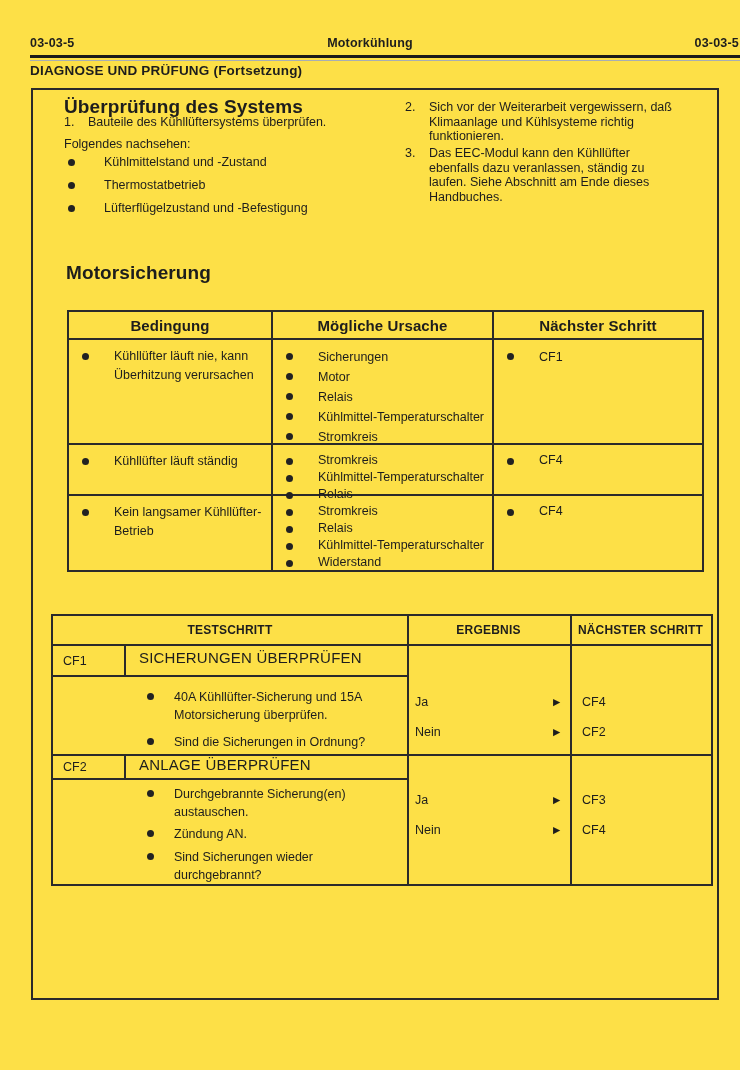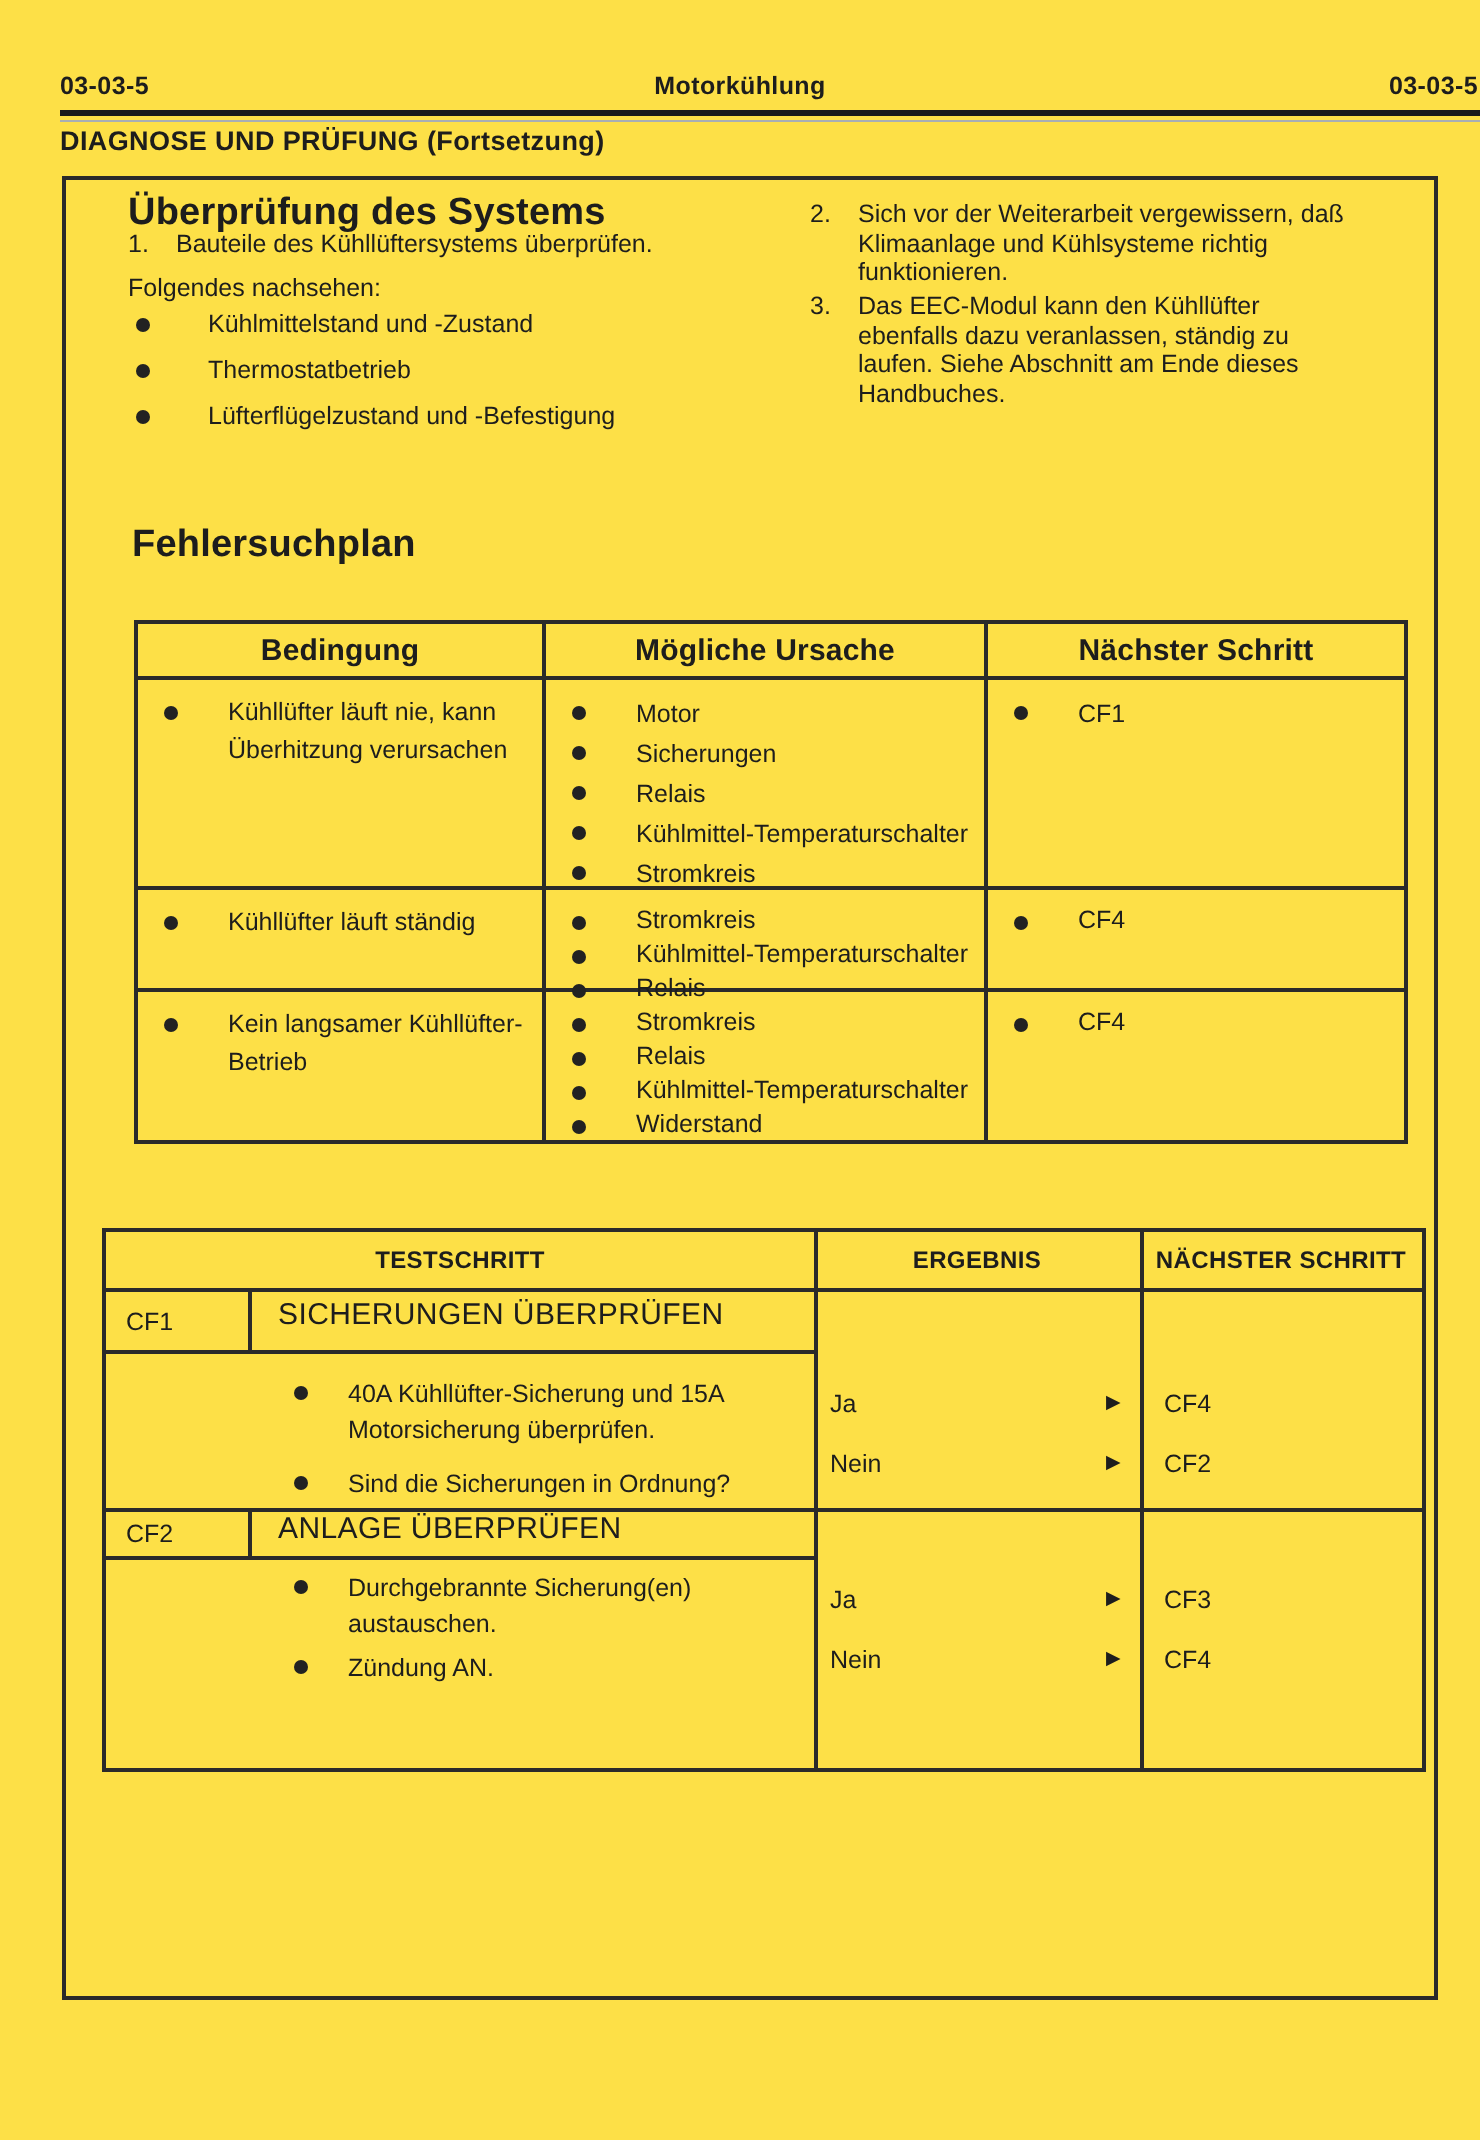--- a/index.html
+++ b/index.html
@@ -75,41 +75,41 @@
   <div class="abs li" style="left:68px;top:201px;">
     <span class="dot" style="margin-top:4px;"></span>
     <span class="fs12" style="margin-left:29px;">Lüfterflügelzustand und -Befestigung</span>
   </div>
 
   <div class="abs fs12" style="left:405px;top:100px;">2.</div>
   <div class="abs fs12" style="left:429px;top:100px;width:272px;">Sich vor der Weiterarbeit vergewissern, daß Klimaanlage und Kühlsysteme richtig funktionieren.</div>
   <div class="abs fs12" style="left:405px;top:146px;">3.</div>
   <div class="abs fs12" style="left:429px;top:146px;width:250px;">Das EEC-Modul kann den Kühllüfter ebenfalls dazu veranlassen, ständig zu laufen. Siehe Abschnitt am Ende dieses Handbuches.</div>
 
-  <div class="abs sec-title" style="left:66px;top:262px;">Fehlersuchplan</div>
+  <div class="abs sec-title" style="left:66px;top:262px;">Motorsicherung</div>
 
   <div class="abs t1">
     <div class="hc br">Bedingung</div>
     <div class="hc br">Mögliche Ursache</div>
     <div class="hc">Nächster Schritt</div>
 
     <div class="c br bb r1 cond">
       <div class="li">
           <span class="dot"></span>
           <span class="txt">Kühllüfter läuft nie, kann Überhitzung verursachen</span>
         </div>
     </div>
     <div class="c br bb r1">
       <div class="li">
           <span class="dot"></span>
+          <span class="txt">Sicherungen</span>
+        </div>
+      <div class="li">
+          <span class="dot"></span>
           <span class="txt">Motor</span>
-        </div>
-      <div class="li">
-          <span class="dot"></span>
-          <span class="txt">Sicherungen</span>
         </div>
       <div class="li">
           <span class="dot"></span>
           <span class="txt">Relais</span>
         </div>
       <div class="li">
           <span class="dot"></span>
           <span class="txt">Kühlmittel-Temperaturschalter</span>
         </div>
       <div class="li">
@@ -218,20 +218,24 @@
     <div class="txt-abs" style="left:10px;top:142px;">CF2</div>
     <div class="stepTitle" style="left:86px;top:140px;">ANLAGE ÜBERPRÜFEN</div>
     <div class="li" style="left:94px;top:169px;">
       <span class="dot"></span>
       <span class="txt">Durchgebrannte Sicherung(en) austauschen.</span>
     </div>
     <div class="li" style="left:94px;top:209px;">
       <span class="dot"></span>
       <span class="txt">Zündung AN.</span>
     </div>
+    <div class="li" style="left:94px;top:232px;">
+      <span class="dot"></span>
+      <span class="txt">Sind Sicherungen wieder durchgebrannt?</span>
+    </div>
     <div class="txt-abs" style="left:362px;top:175px;">Ja</div>
     <span class="arrow" style="left:500px;top:178px;">▶</span>
     <div class="txt-abs" style="left:529px;top:175px;">CF3</div>
     <div class="txt-abs" style="left:362px;top:205px;">Nein</div>
     <span class="arrow" style="left:500px;top:208px;">▶</span>
     <div class="txt-abs" style="left:529px;top:205px;">CF4</div>
   </div>
 
 </div>
 

